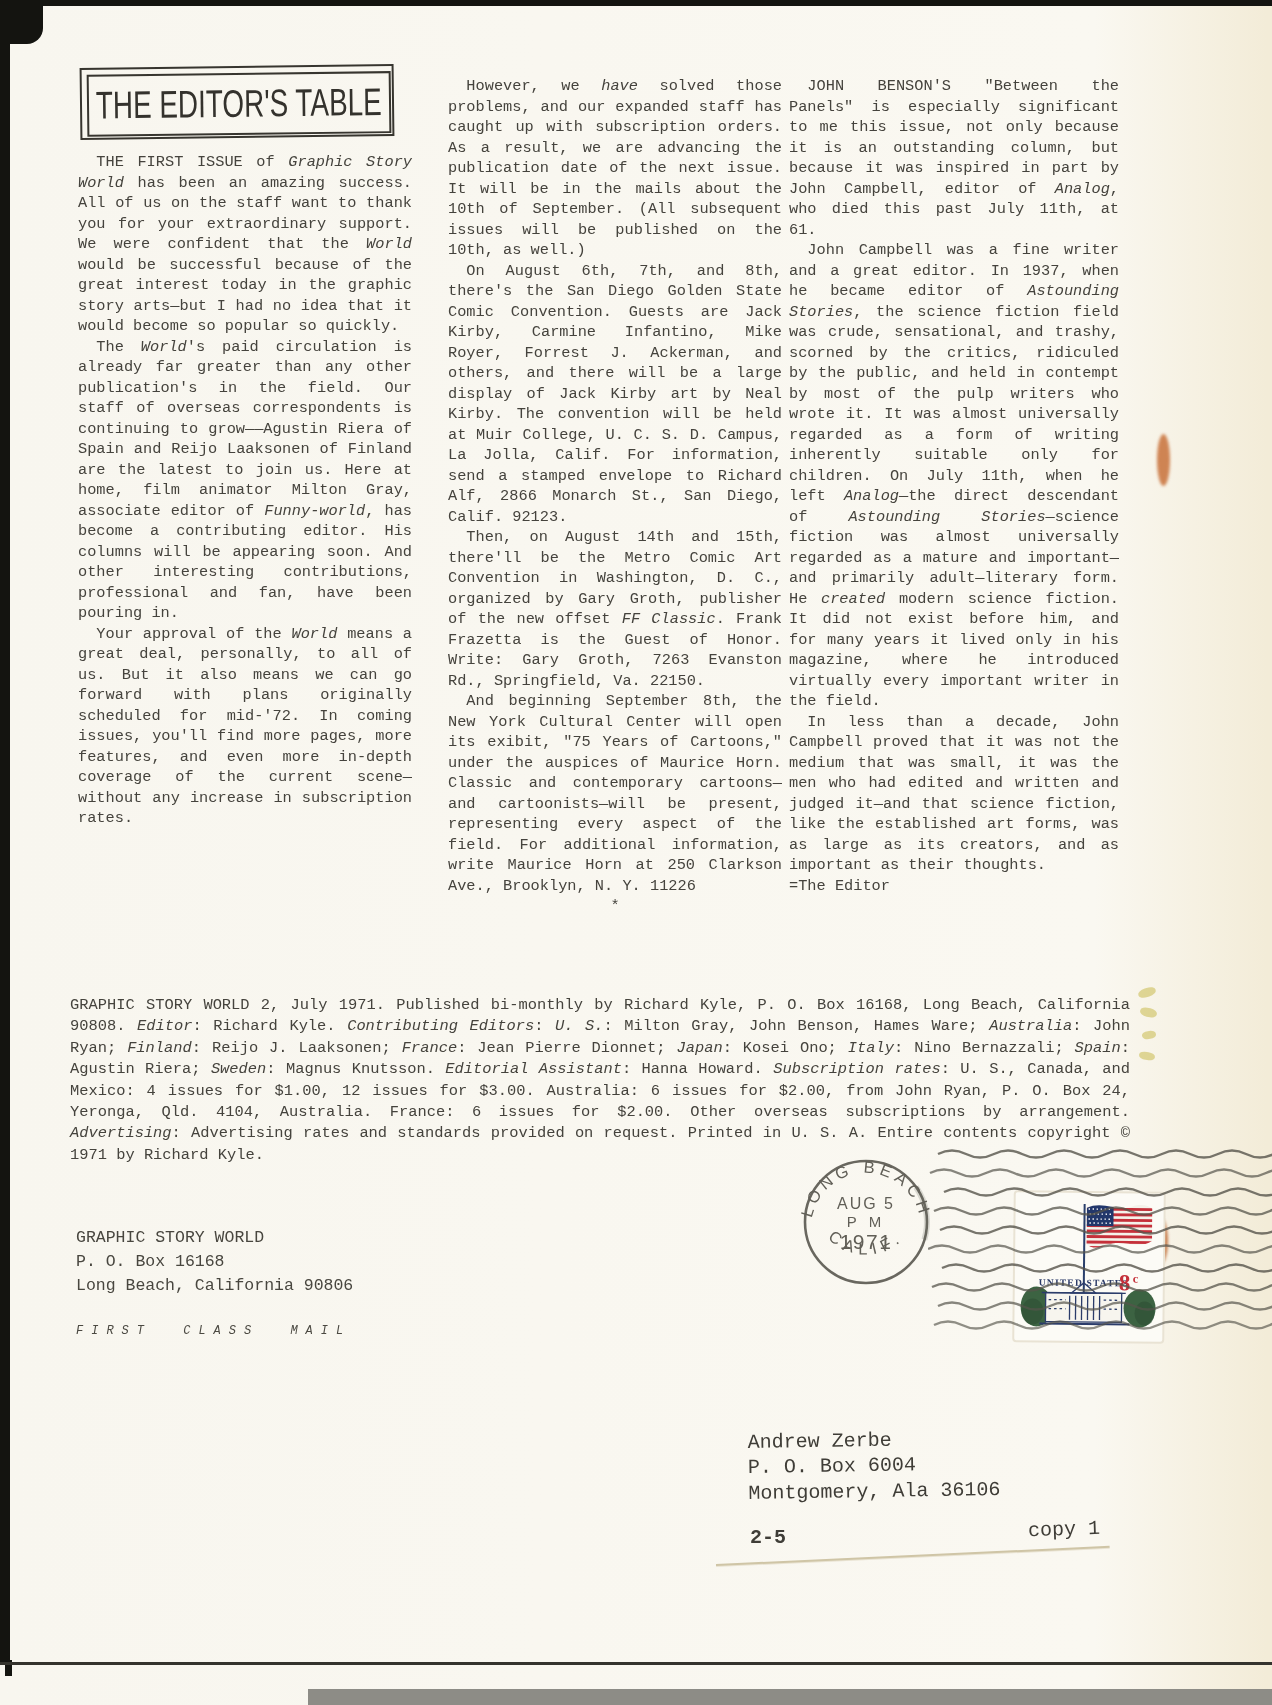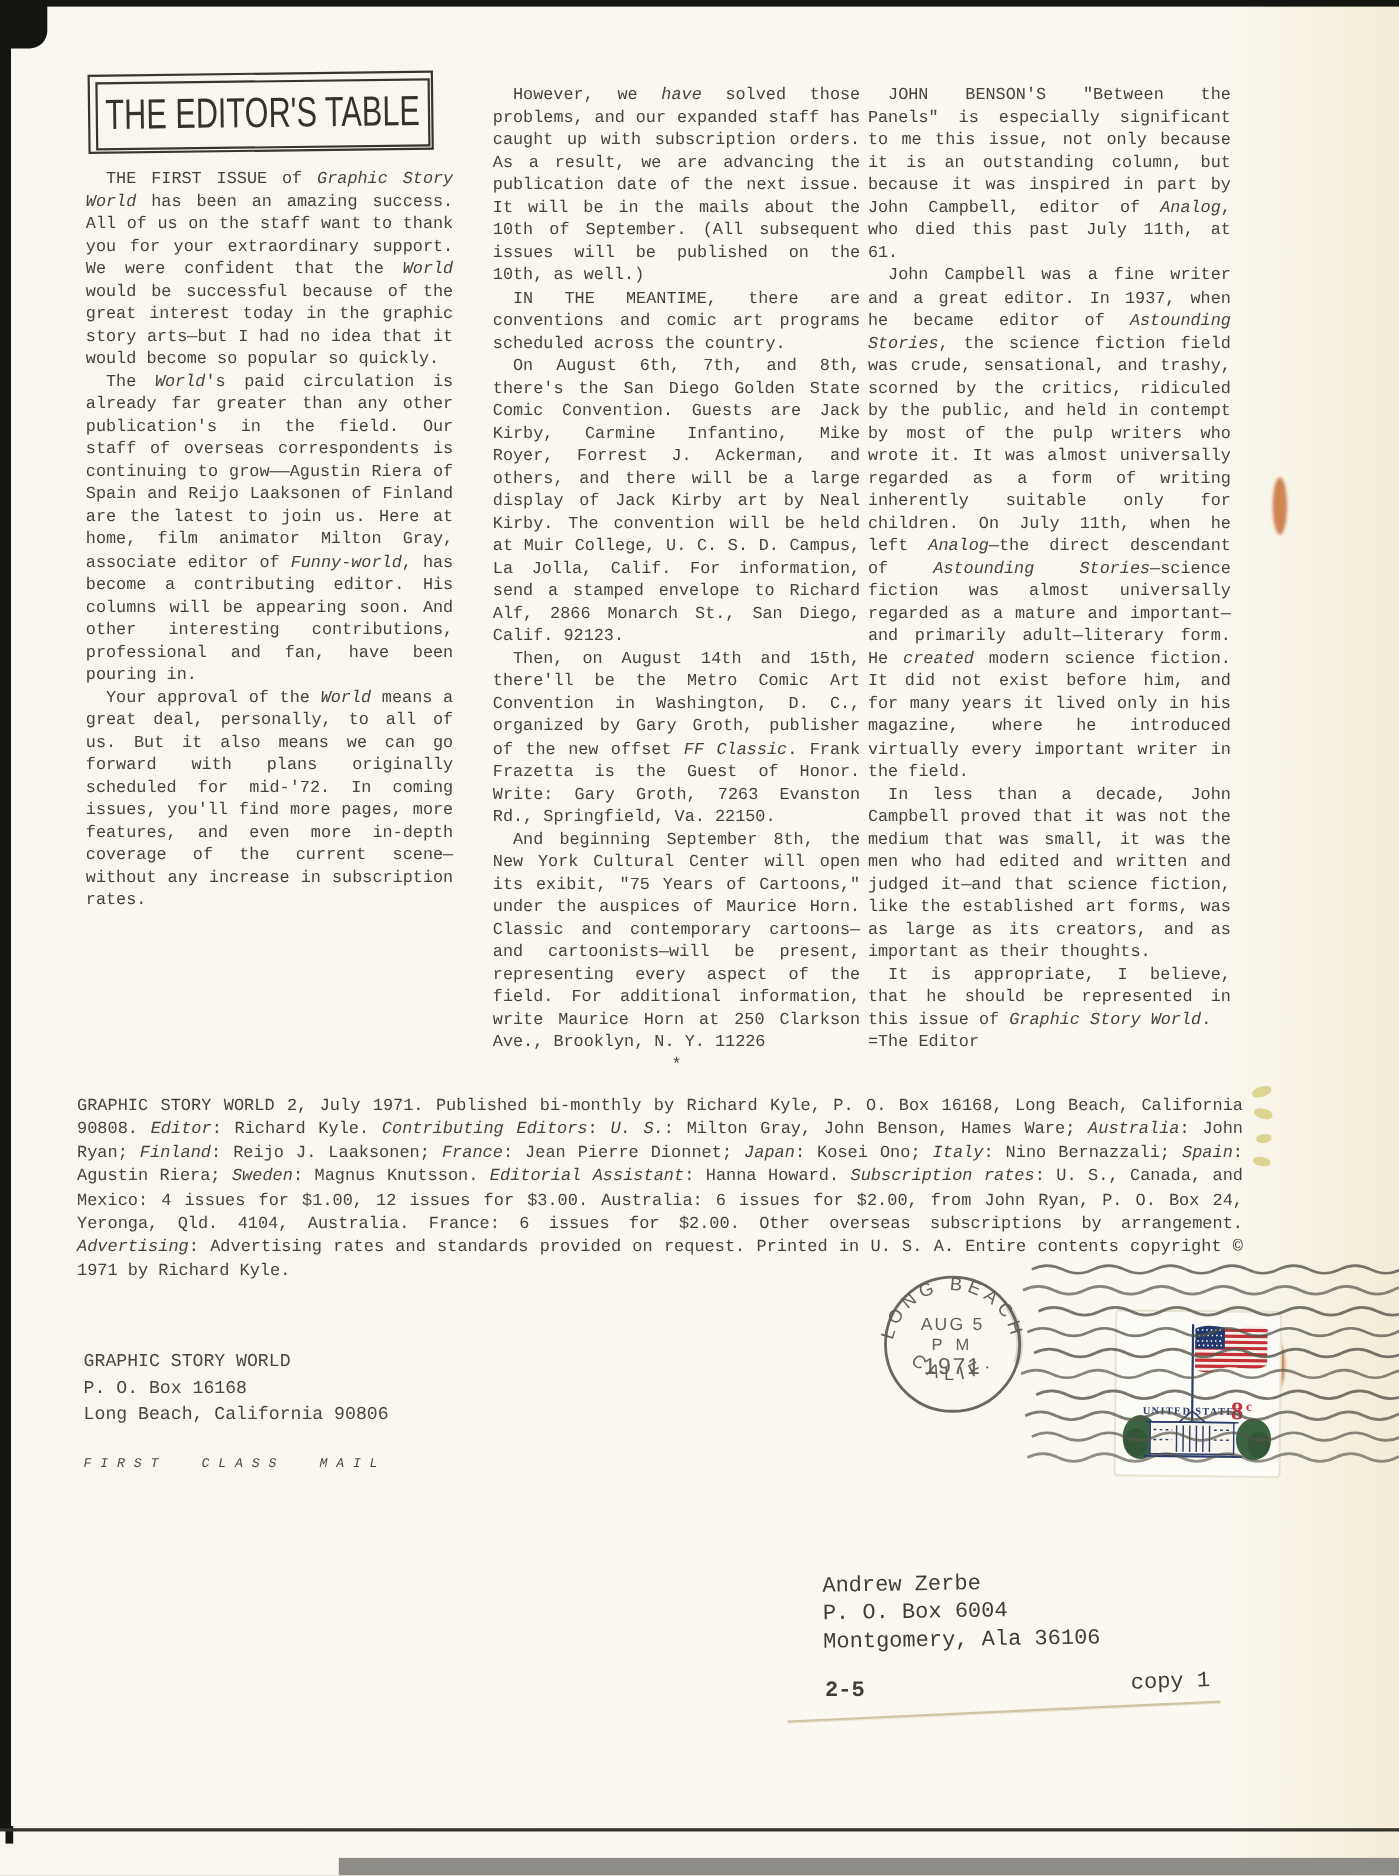--- a/index.html
+++ b/index.html
@@ -106,32 +106,30 @@
         <div id="title-text">THE EDITOR'S TABLE</div>
       </div>
     </div>
     <p>THE FIRST ISSUE of <em>Graphic Story World</em> has been an amazing success. All of us on the staff want to thank you for your extraordinary support. We were confident that the <em>World</em> would be successful because of the great interest today in the graphic story arts—but I had no idea that it would become so popular so quickly.</p>
     <p>The <em>World</em>'s paid circulation is already far greater than any other publication's in the field. Our staff of overseas correspondents is continuing to grow——Agustin Riera of Spain and Reijo Laaksonen of Finland are the latest to join us. Here at home, film animator Milton Gray, associate editor of <em>Funny-world</em>, has become a contributing editor. His columns will be appearing soon. And other interesting contributions, professional and fan, have been pouring in.</p>
     <p>Your approval of the <em>World</em> means a great deal, personally, to all of us. But it also means we can go forward with plans originally scheduled for mid-'72. In coming issues, you'll find more pages, more features, and even more in-depth coverage of the current scene—without any increase in subscription rates.</p>
   </div>
 
   <div class="col" id="column-2">
     <p>However, we <em>have</em> solved those problems, and our expanded staff has caught up with subscription orders. As a result, we are advancing the publication date of the next issue. It will be in the mails about the 10th of September. (All subsequent issues will be published on the 10th, as well.)</p>
-    <p>IN THE MEANTIME, there are conventions and comic art programs scheduled across the country.</p>
     <p>On August 6th, 7th, and 8th, there's the San Diego Golden State Comic Convention. Guests are Jack Kirby, Carmine Infantino, Mike Royer, Forrest J. Ackerman, and others, and there will be a large display of Jack Kirby art by Neal Kirby. The convention will be held at Muir College, U. C. S. D. Campus, La Jolla, Calif. For information, send a stamped envelope to Richard Alf, 2866 Monarch St., San Diego, Calif. 92123.</p>
     <p>Then, on August 14th and 15th, there'll be the Metro Comic Art Convention in Washington, D. C., organized by Gary Groth, publisher of the new offset <em>FF Classic</em>. Frank Frazetta is the Guest of Honor. Write: Gary Groth, 7263 Evanston Rd., Springfield, Va. 22150.</p>
     <p>And beginning September 8th, the New York Cultural Center will open its exibit, "75 Years of Cartoons," under the auspices of Maurice Horn. Classic and contemporary cartoons—and cartoonists—will be present, representing every aspect of the field. For additional information, write Maurice Horn at 250 Clarkson Ave., Brooklyn, N. Y. 11226</p>
     <p class="star-line">*</p>
   </div>
 
   <div class="col" id="column-3">
     <p>JOHN BENSON'S "Between the Panels" is especially significant to me this issue, not only because it is an outstanding column, but because it was inspired in part by John Campbell, editor of <em>Analog</em>, who died this past July 11th, at 61.</p>
     <p>John Campbell was a fine writer and a great editor. In 1937, when he became editor of <em>Astounding Stories</em>, the science fiction field was crude, sensational, and trashy, scorned by the critics, ridiculed by the public, and held in contempt by most of the pulp writers who wrote it. It was almost universally regarded as a form of writing inherently suitable only for children. On July 11th, when he left <em>Analog</em>—the direct descendant of <em>Astounding Stories</em>—science fiction was almost universally regarded as a mature and important—and primarily adult—literary form. He <em>created</em> modern science fiction. It did not exist before him, and for many years it lived only in his magazine, where he introduced virtually every important writer in the field.</p>
     <p>In less than a decade, John Campbell proved that it was not the medium that was small, it was the men who had edited and written and judged it—and that science fiction, like the established art forms, was as large as its creators, and as important as their thoughts.</p>
-    <p>It is appropriate, I believe, that he should be represented in this issue of <em>Graphic Story World</em>.</p>
     <p class="sig-line">=The Editor</p>
   </div>
 
   <div id="colophon">GRAPHIC STORY WORLD 2, July 1971. Published bi-monthly by Richard Kyle, P. O. Box 16168, Long Beach, California 90808. <em>Editor</em>: Richard Kyle. <em>Contributing Editors</em>: <em>U. S.</em>: Milton Gray, John Benson, Hames Ware; <em>Australia</em>: John Ryan; <em>Finland</em>: Reijo J. Laaksonen; <em>France</em>: Jean Pierre Dionnet; <em>Japan</em>: Kosei Ono; <em>Italy</em>: Nino Bernazzali; <em>Spain</em>: Agustin Riera; <em>Sweden</em>: Magnus Knutsson. <em>Editorial Assistant</em>: Hanna Howard. <em>Subscription rates</em>: U. S., Canada, and Mexico: 4 issues for $1.00, 12 issues for $3.00. Australia: 6 issues for $2.00, from John Ryan, P. O. Box 24, Yeronga, Qld. 4104, Australia. France: 6 issues for $2.00. Other overseas subscriptions by arrangement. <em>Advertising</em>: Advertising rates and standards provided on request. Printed in U. S. A. Entire contents copyright © 1971 by Richard Kyle.</div>
 
   <div id="return-address">
     <div>GRAPHIC STORY WORLD</div>
     <div>P. O. Box 16168</div>
     <div>Long Beach, California 90806</div>
   </div>

